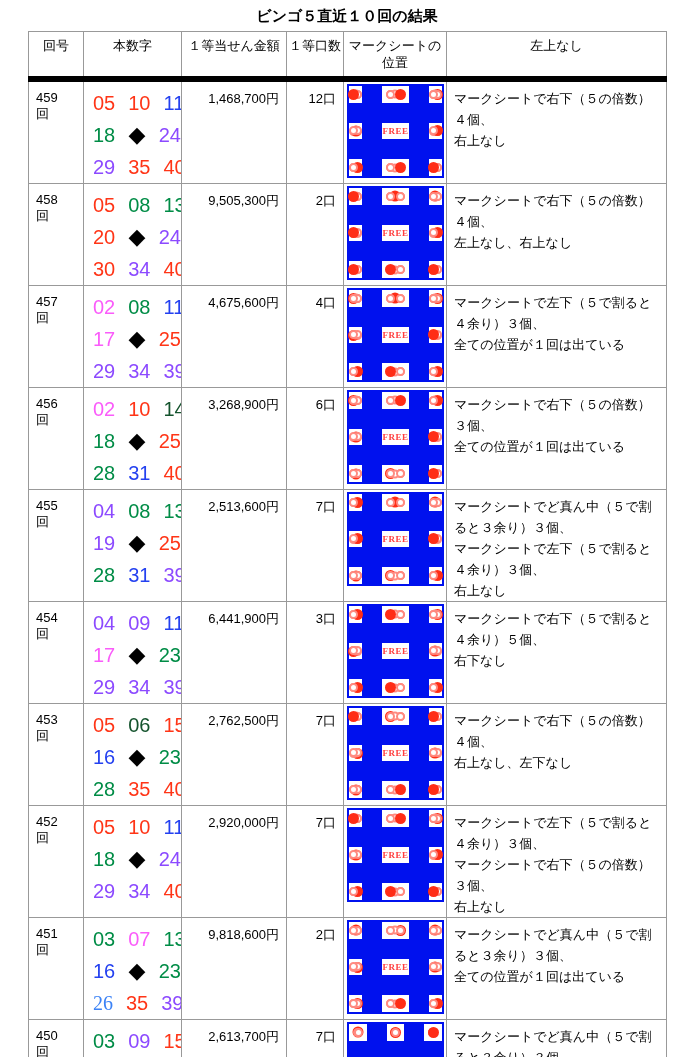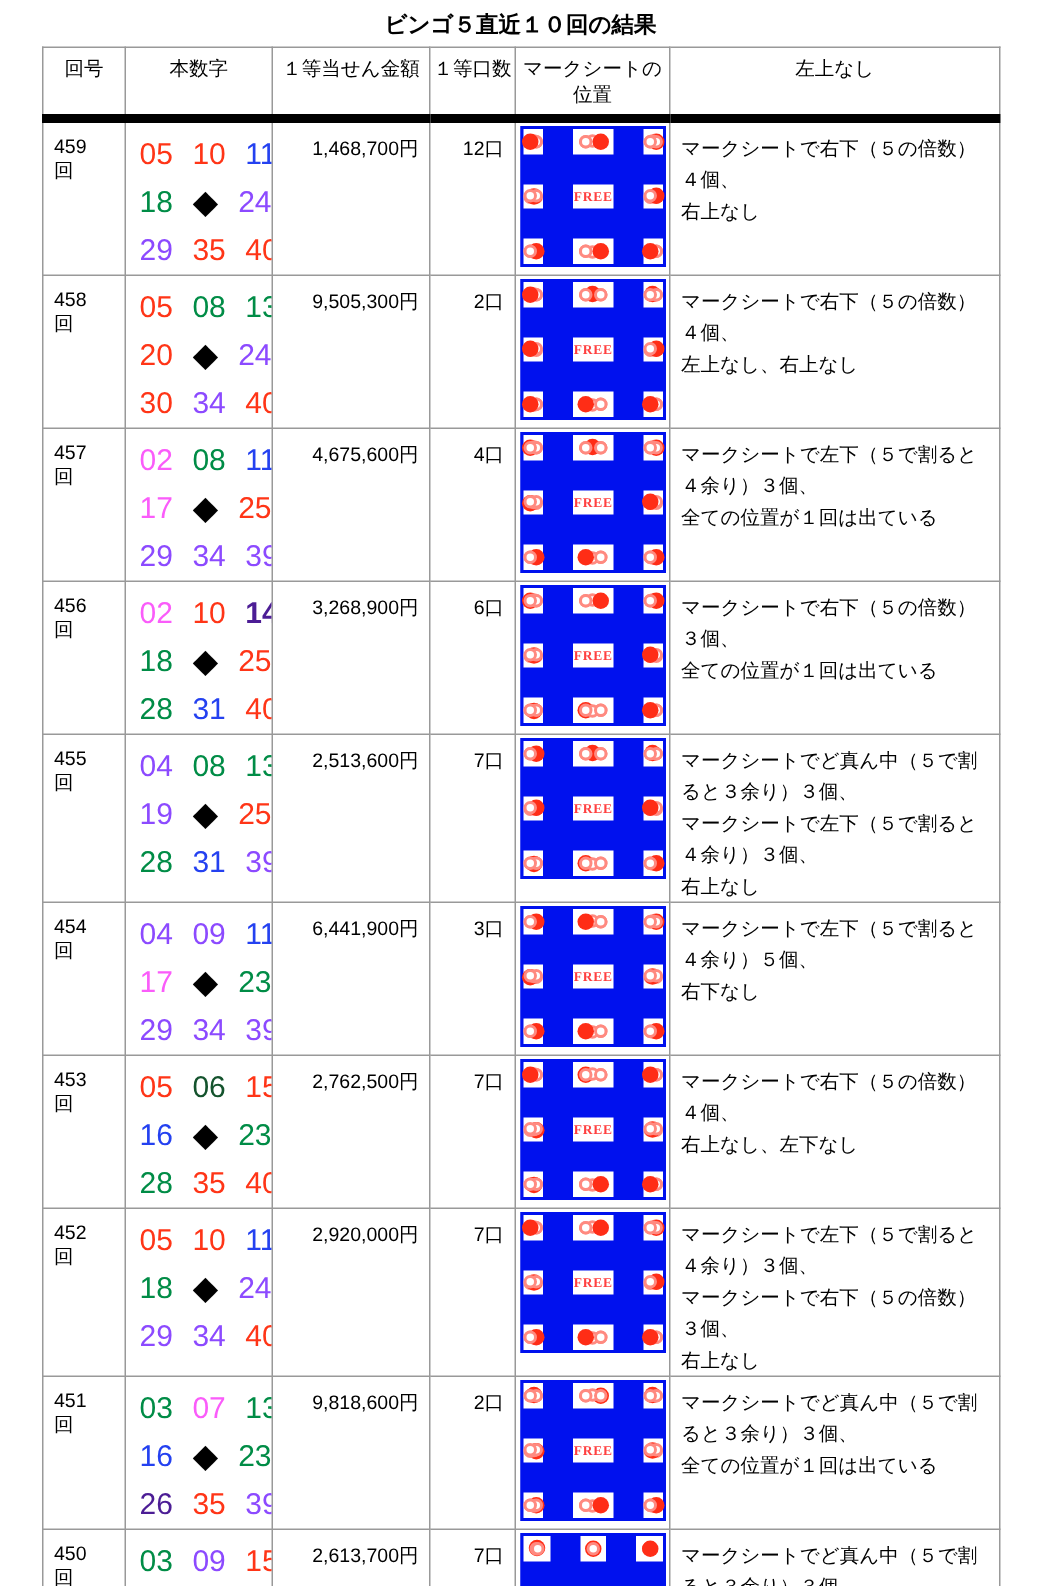--- a/index.html
+++ b/index.html
@@ -324,21 +324,21 @@
           <div class="comment-line">マークシートで左下（５で割ると４余り）３個、</div>
           <div class="comment-line">全ての位置が１回は出ている</div>
         </td>
       </tr>
       <tr>
         <td class="round-cell">456回</td>
         <td class="numbers-cell">
           <div class="num-line">
             <span class="num" style="color: rgb(250, 92, 250);">02</span>
             <span class="num" style="color: rgb(255, 53, 23);">10</span>
-            <span class="num" style="color: #4c1d95; font-weight: bold;">14</span>
+            <span class="num" style="color: #14532d;">14</span>
           </div>
           <div class="num-line">
             <span class="num" style="color: rgb(0, 140, 70);">18</span>
             <span class="free-diamond">◆</span>
             <span class="num" style="color: rgb(255, 53, 23);">25</span>
           </div>
           <div class="num-line">
             <span class="num" style="color: rgb(0, 140, 70);">28</span>
             <span class="num" style="color: rgb(36, 65, 240);">31</span>
             <span class="num" style="color: rgb(255, 53, 23);">40</span>
@@ -582,21 +582,21 @@
             <div class="sheet-cell">
               <span class="mk p-tl"></span>
               <span class="mk p-tr"></span>
               <span class="mk p-c"></span>
               <span class="mk p-bl filled"></span>
               <span class="mk p-br"></span>
             </div>
           </div>
         </td>
         <td class="comment-cell">
-          <div class="comment-line">マークシートで左下（５で割ると４余り）５個、</div>
+          <div class="comment-line">マークシートで右下（５で割ると４余り）５個、</div>
           <div class="comment-line">右下なし</div>
         </td>
       </tr>
       <tr>
         <td class="round-cell">453回</td>
         <td class="numbers-cell">
           <div class="num-line">
             <span class="num" style="color: rgb(255, 53, 23);">05</span>
             <span class="num" style="color: #14532d;">06</span>
             <span class="num" style="color: rgb(255, 53, 23);">15</span>
@@ -779,21 +779,21 @@
             <span class="num" style="color: rgb(0, 140, 70);">03</span>
             <span class="num" style="color: rgb(250, 92, 250); text-align: right;">07</span>
             <span class="num" style="color: rgb(0, 140, 70);">13</span>
           </div>
           <div class="num-line">
             <span class="num" style="color: rgb(36, 65, 240);">16</span>
             <span class="free-diamond">◆</span>
             <span class="num" style="color: rgb(0, 140, 70);">23</span>
           </div>
           <div class="num-line">
-            <span class="num" style="color: #4c1d95;">26</span>
+            <span class="num" style="color: #3b82f6; font-family: Liberation Serif, serif;">26</span>
             <span class="num" style="color: rgb(255, 53, 23);">35</span>
             <span class="num" style="color: rgb(140, 74, 255);">39</span>
           </div>
         </td>
         <td class="prize-cell">9,818,600円</td>
         <td class="units-cell">2口</td>
         <td class="sheet-cell-td">
           <div class="sheet-grid">
             <div class="sheet-cell">
               <span class="mk p-tl"></span>

